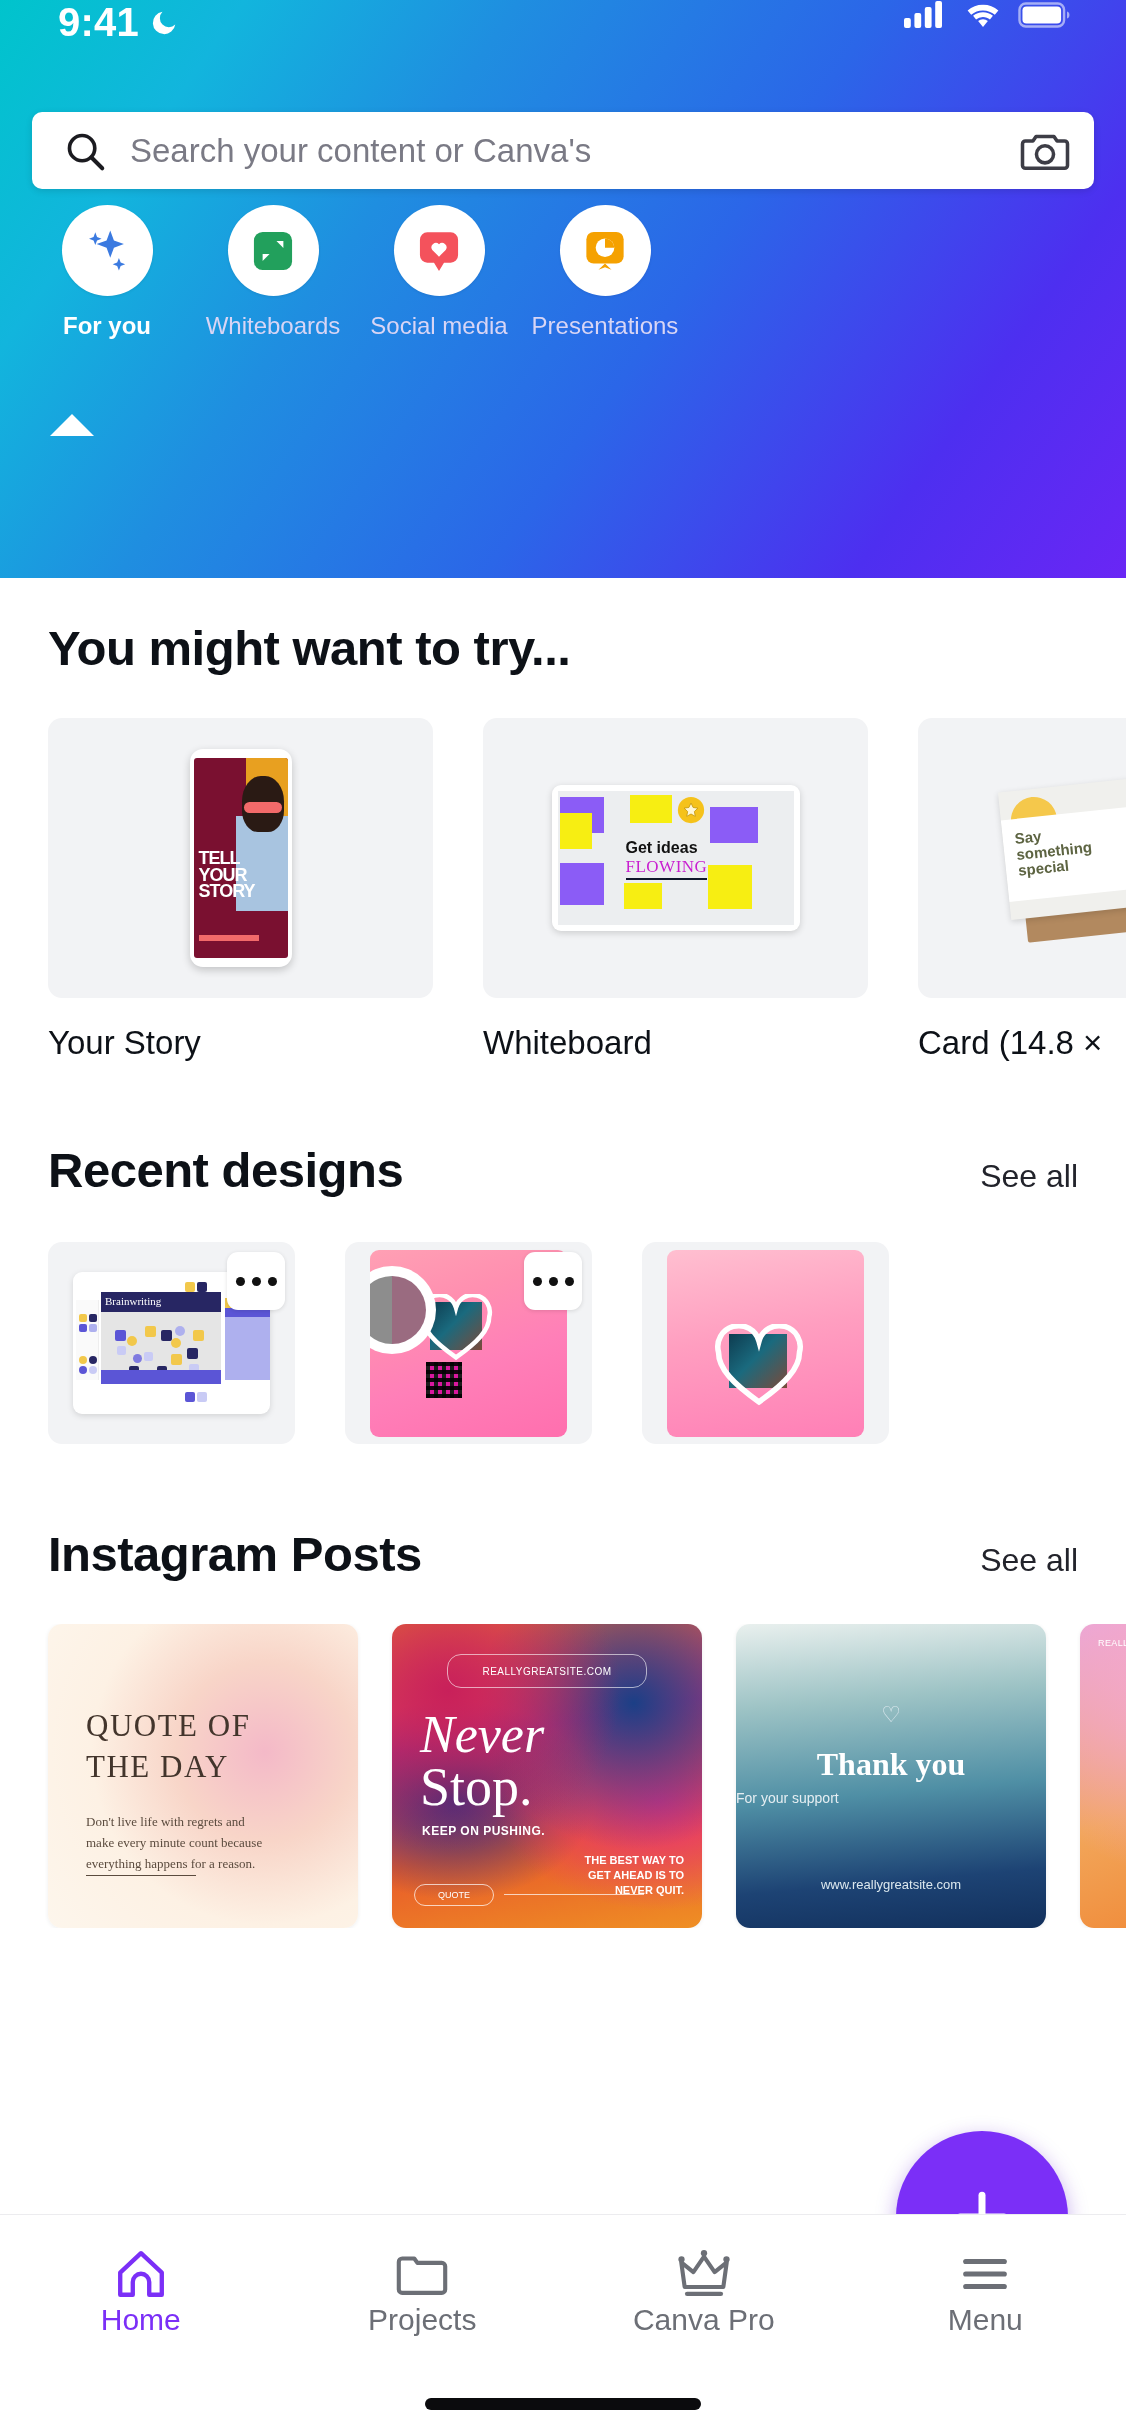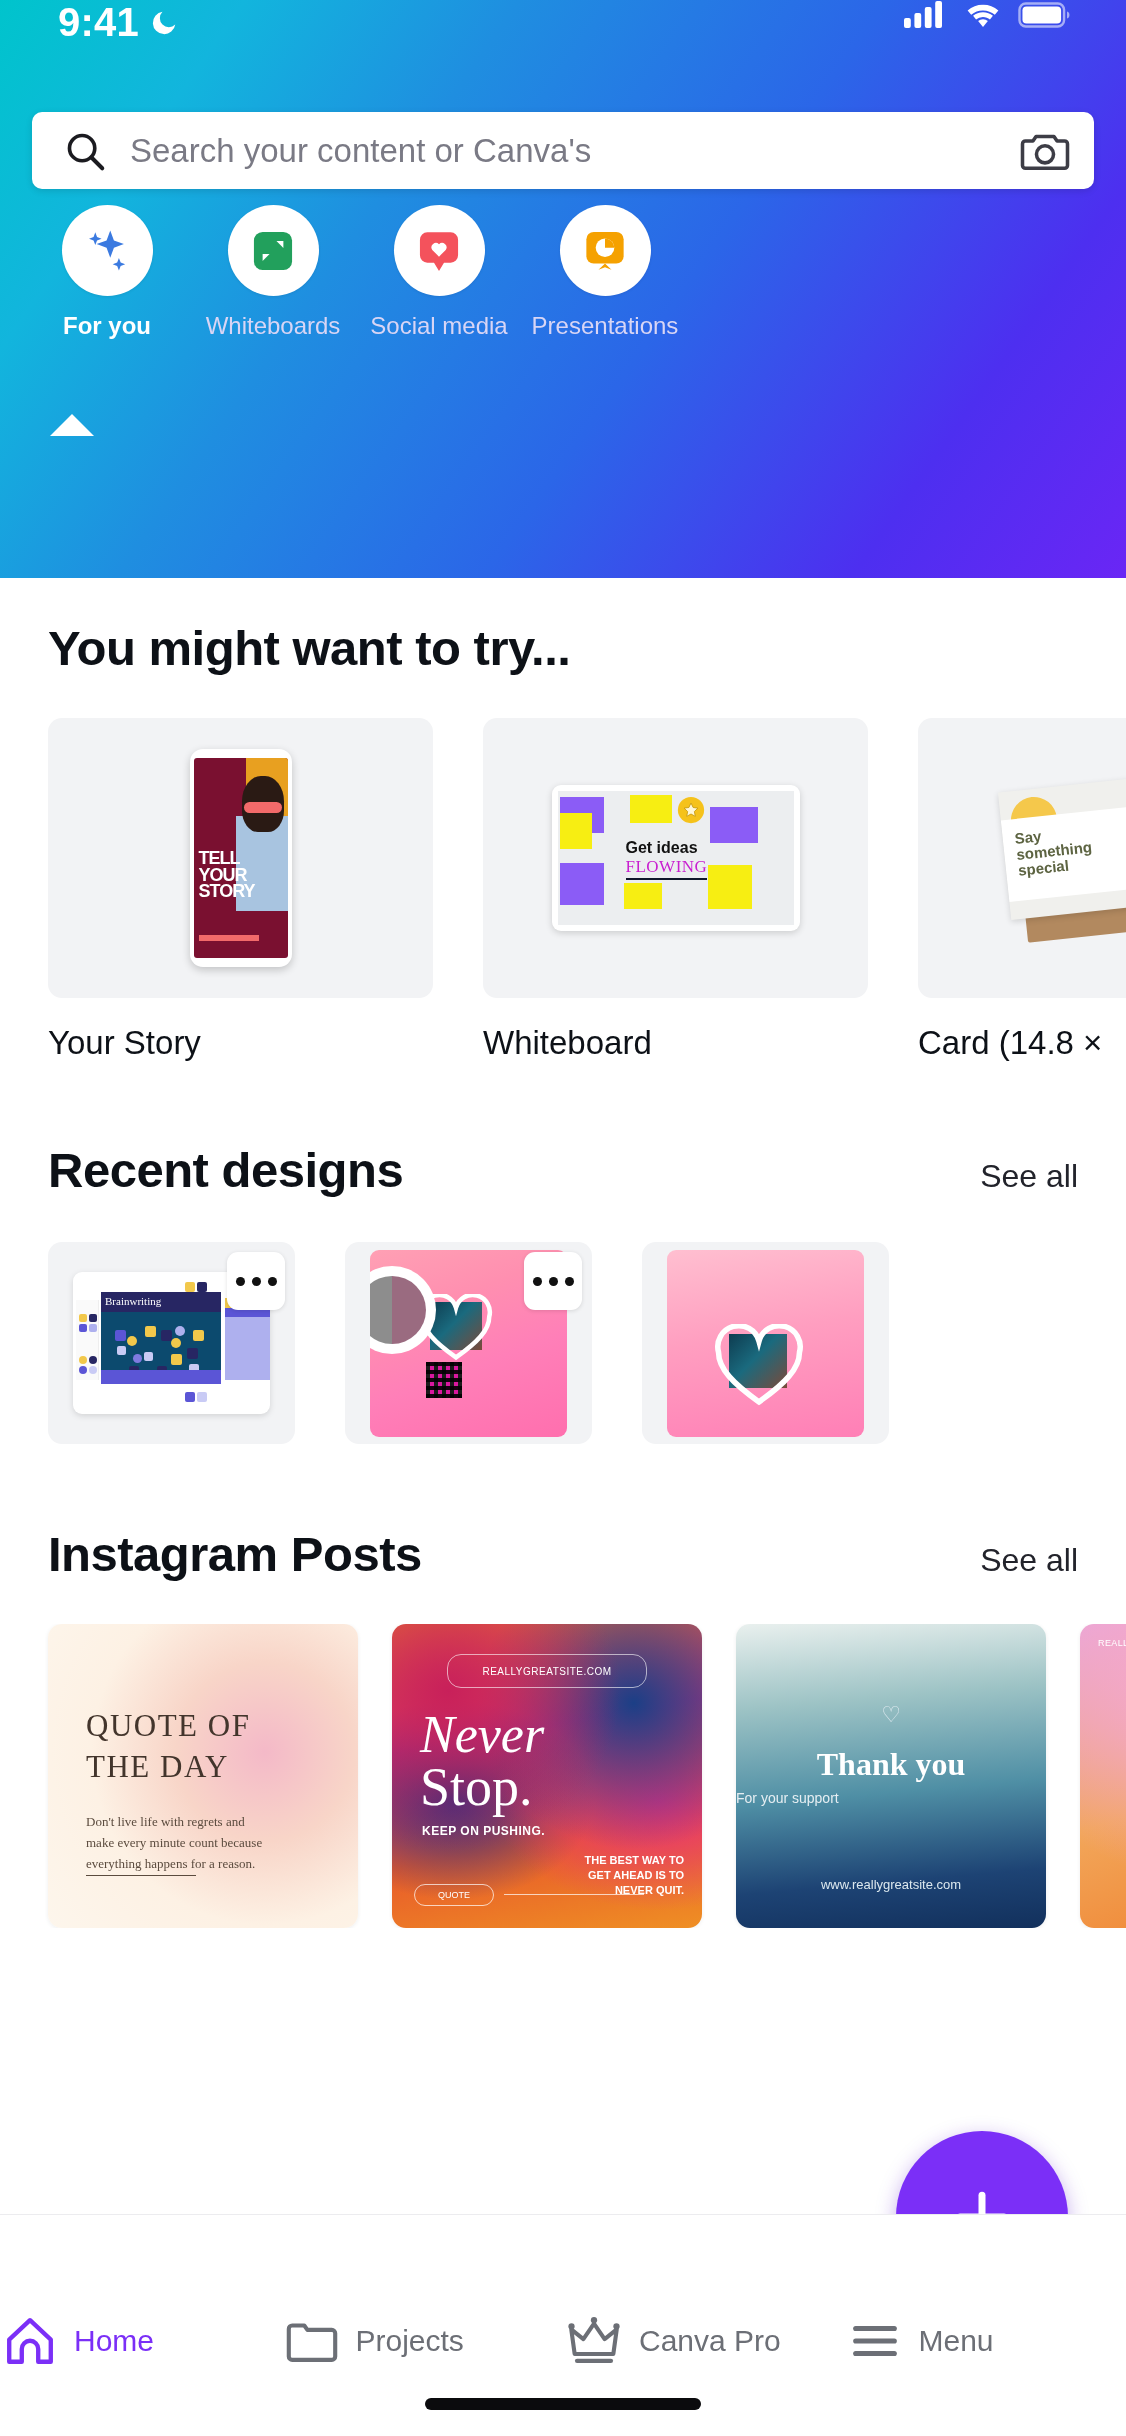--- a/index.html
+++ b/index.html
@@ -122,21 +122,21 @@
   .dots-btn {
     position:absolute; right:10px; top:10px; width:58px; height:58px;
     background:#fff; border-radius:11px; display:flex; align-items:center;
     justify-content:center; gap:7px; box-shadow:0 1px 4px rgba(0,0,0,.12); z-index:4;
   }
   .dot { width:9px; height:9px; border-radius:50%; background:#111; }
 
   
   .bw { width:197px; height:142px; background:#fff; border-radius:9px; box-shadow:0 2px 6px rgba(0,0,0,.13); position:relative; overflow:hidden; }
   .bw-side { position:absolute; left:3px; top:28px; width:23px; height:80px; background:#fafafa; border-right:1px solid #eee; }
-  .bw-main { position:absolute; left:28px; top:20px; width:120px; height:92px; background:#0c4a6e; }
+  .bw-main { position:absolute; left:28px; top:20px; width:120px; height:92px; background:#e5e5e5; }
   .bw-head { position:absolute; left:0; top:0; width:120px; height:20px; background:#272663; }
   .bw-title { position:absolute; left:4px; top:3px; color:#fff; font-size:11px; font-family:"Liberation Serif", serif; }
   .bw-foot { position:absolute; left:0; bottom:0; width:120px; height:14px; background:#5b55d6; }
   .bw-tbl { position:absolute; left:152px; top:36px; width:46px; height:72px; background:#aeb0ee; }
   .bw-tbl-h { position:absolute; left:0; top:-10px; width:46px; height:10px; background:#f2c84b; }
   .bw-tbl-h2 { position:absolute; left:0; top:0; width:46px; height:9px; background:#5b55d6; }
   .nd { position:absolute; border-radius:2px; }
 
   
   .pk { width:197px; height:187px; background:linear-gradient(160deg,#ffa0b4 0%,#ff8fb0 30%,#ff7fb8 60%,#ff6fae 100%); border-radius:9px; position:relative; overflow:hidden; }
@@ -191,21 +191,21 @@
     border-radius:50%; background:#7b2ff7;
     box-shadow:0 6px 20px rgba(90,20,200,.35);
     display:flex; align-items:center; justify-content:center; z-index:30;
   }
 
   
   .bottom-nav {
     position:absolute; left:0; bottom:0; width:1126px; height:222px;
     background:#fff; border-top:1px solid #ececef; display:flex; z-index:40;
   }
-  .nav-item { flex:1; display:flex; align-items:center; padding-top:30px; gap:14px; }
+  .nav-item { flex:1; display:flex; flex-direction:column; align-items:center; padding-top:30px; }
   .nav-label { font-size:30px; color:#6c6f76; }
   .nav-item.active .nav-label { color:#7b2ff7; }
   .home-indicator {
     position:absolute; left:50%; transform:translateX(-50%); bottom:26px;
     width:276px; height:12px; background:#0b0b0d; border-radius:6px;
   }
 </style>
 </head>
 <body>
 

